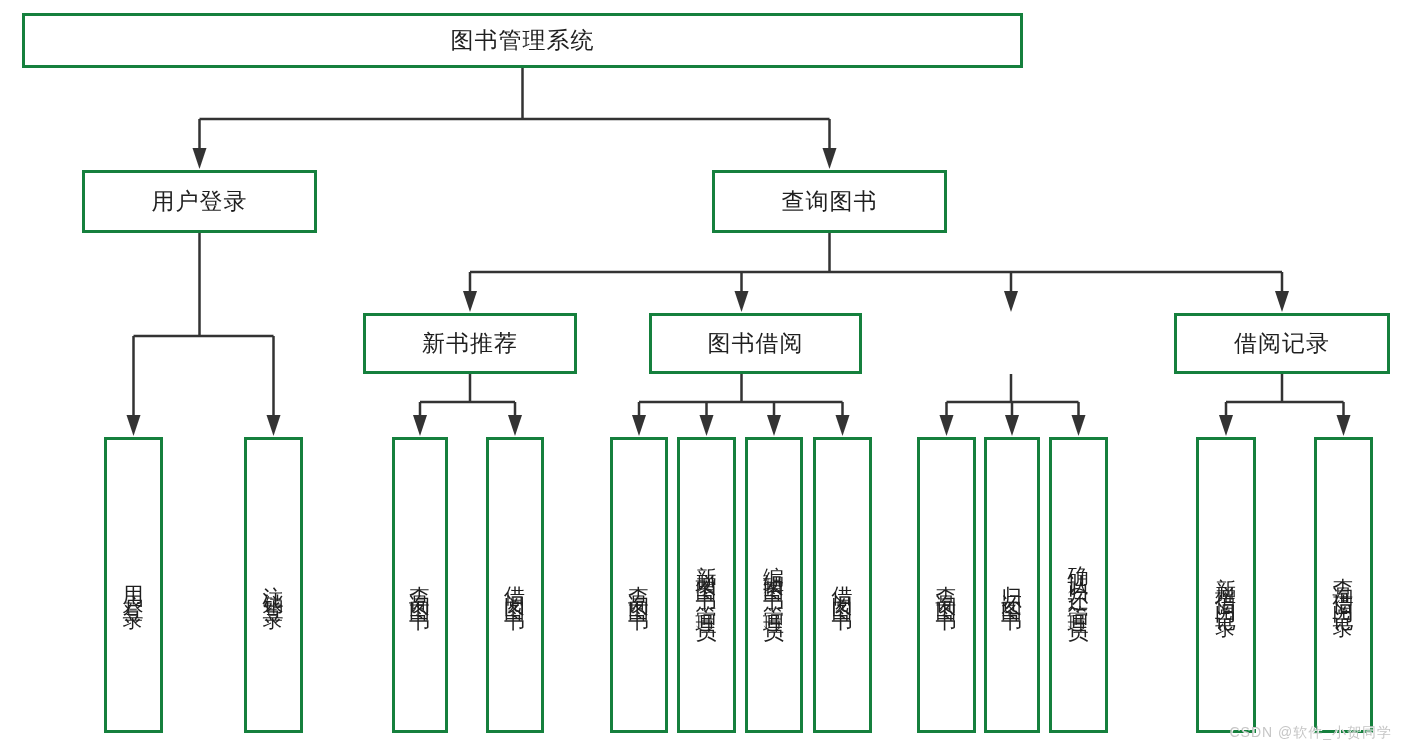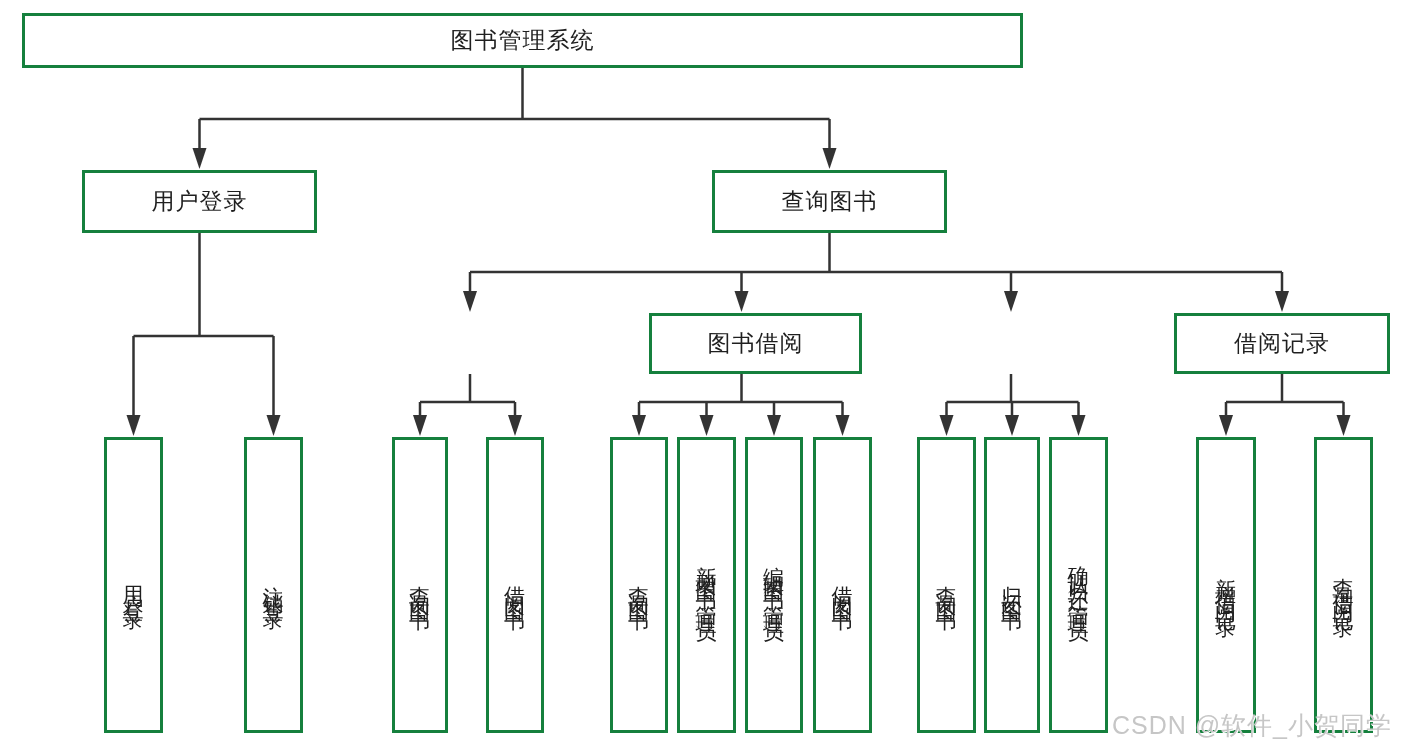--- a/index.html
+++ b/index.html
@@ -31,21 +31,21 @@
     letter-spacing: 8px;
     line-height: 1;
     white-space: nowrap;
   }
   .root-title { font-size: 23px; }
   #watermark {
     position: absolute;
     right: 13px;
     bottom: 5px;
     z-index: 3;
-    font-size: 25px;
+    font-size: 14px;
     color: #c6c6c6;
     text-shadow: 1px 1px 0 #ffffff;
     letter-spacing: 1px;
   }
 </style>
 </head>
 <body>
 
 <div id="canvas">
 
@@ -93,20 +93,23 @@
     <span>图书管理系统</span>
   </div>
 
   <div class="node hbox" style="left:82px;top:170px;width:235px;height:63px">
     <span>用户登录</span>
   </div>
   <div class="node hbox" style="left:712px;top:170px;width:235px;height:63px">
     <span>查询图书</span>
   </div>
 
+  <div class="node hbox" style="left:363px;top:313px;width:214px;height:61px">
+    <span>新书推荐</span>
+  </div>
   <div class="node hbox" style="left:649px;top:313px;width:213px;height:61px">
     <span>图书借阅</span>
   </div>
   <div class="node hbox" style="left:1174px;top:313px;width:216px;height:61px">
     <span>借阅记录</span>
   </div>
 
   <div class="node vbox" style="left:104px;top:437px;width:59px;height:296px">
     <span class="vtext">用户登录</span>
   </div>

